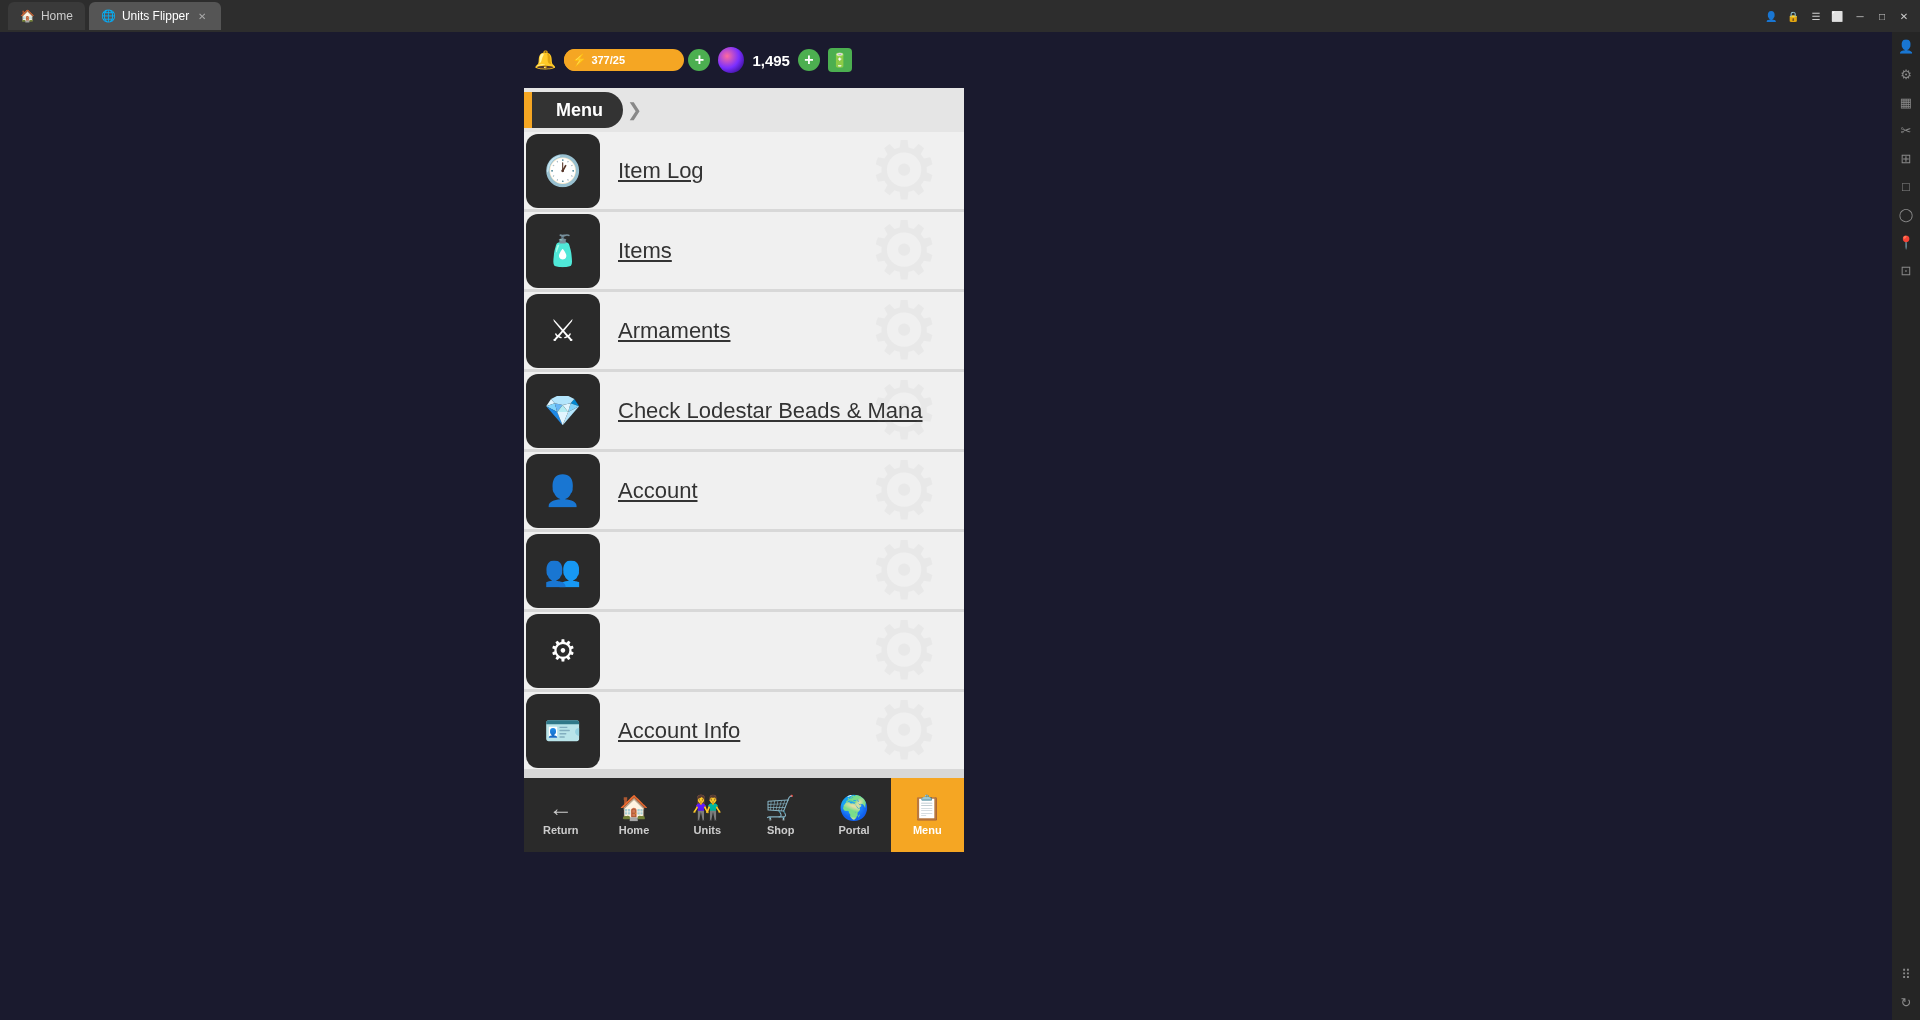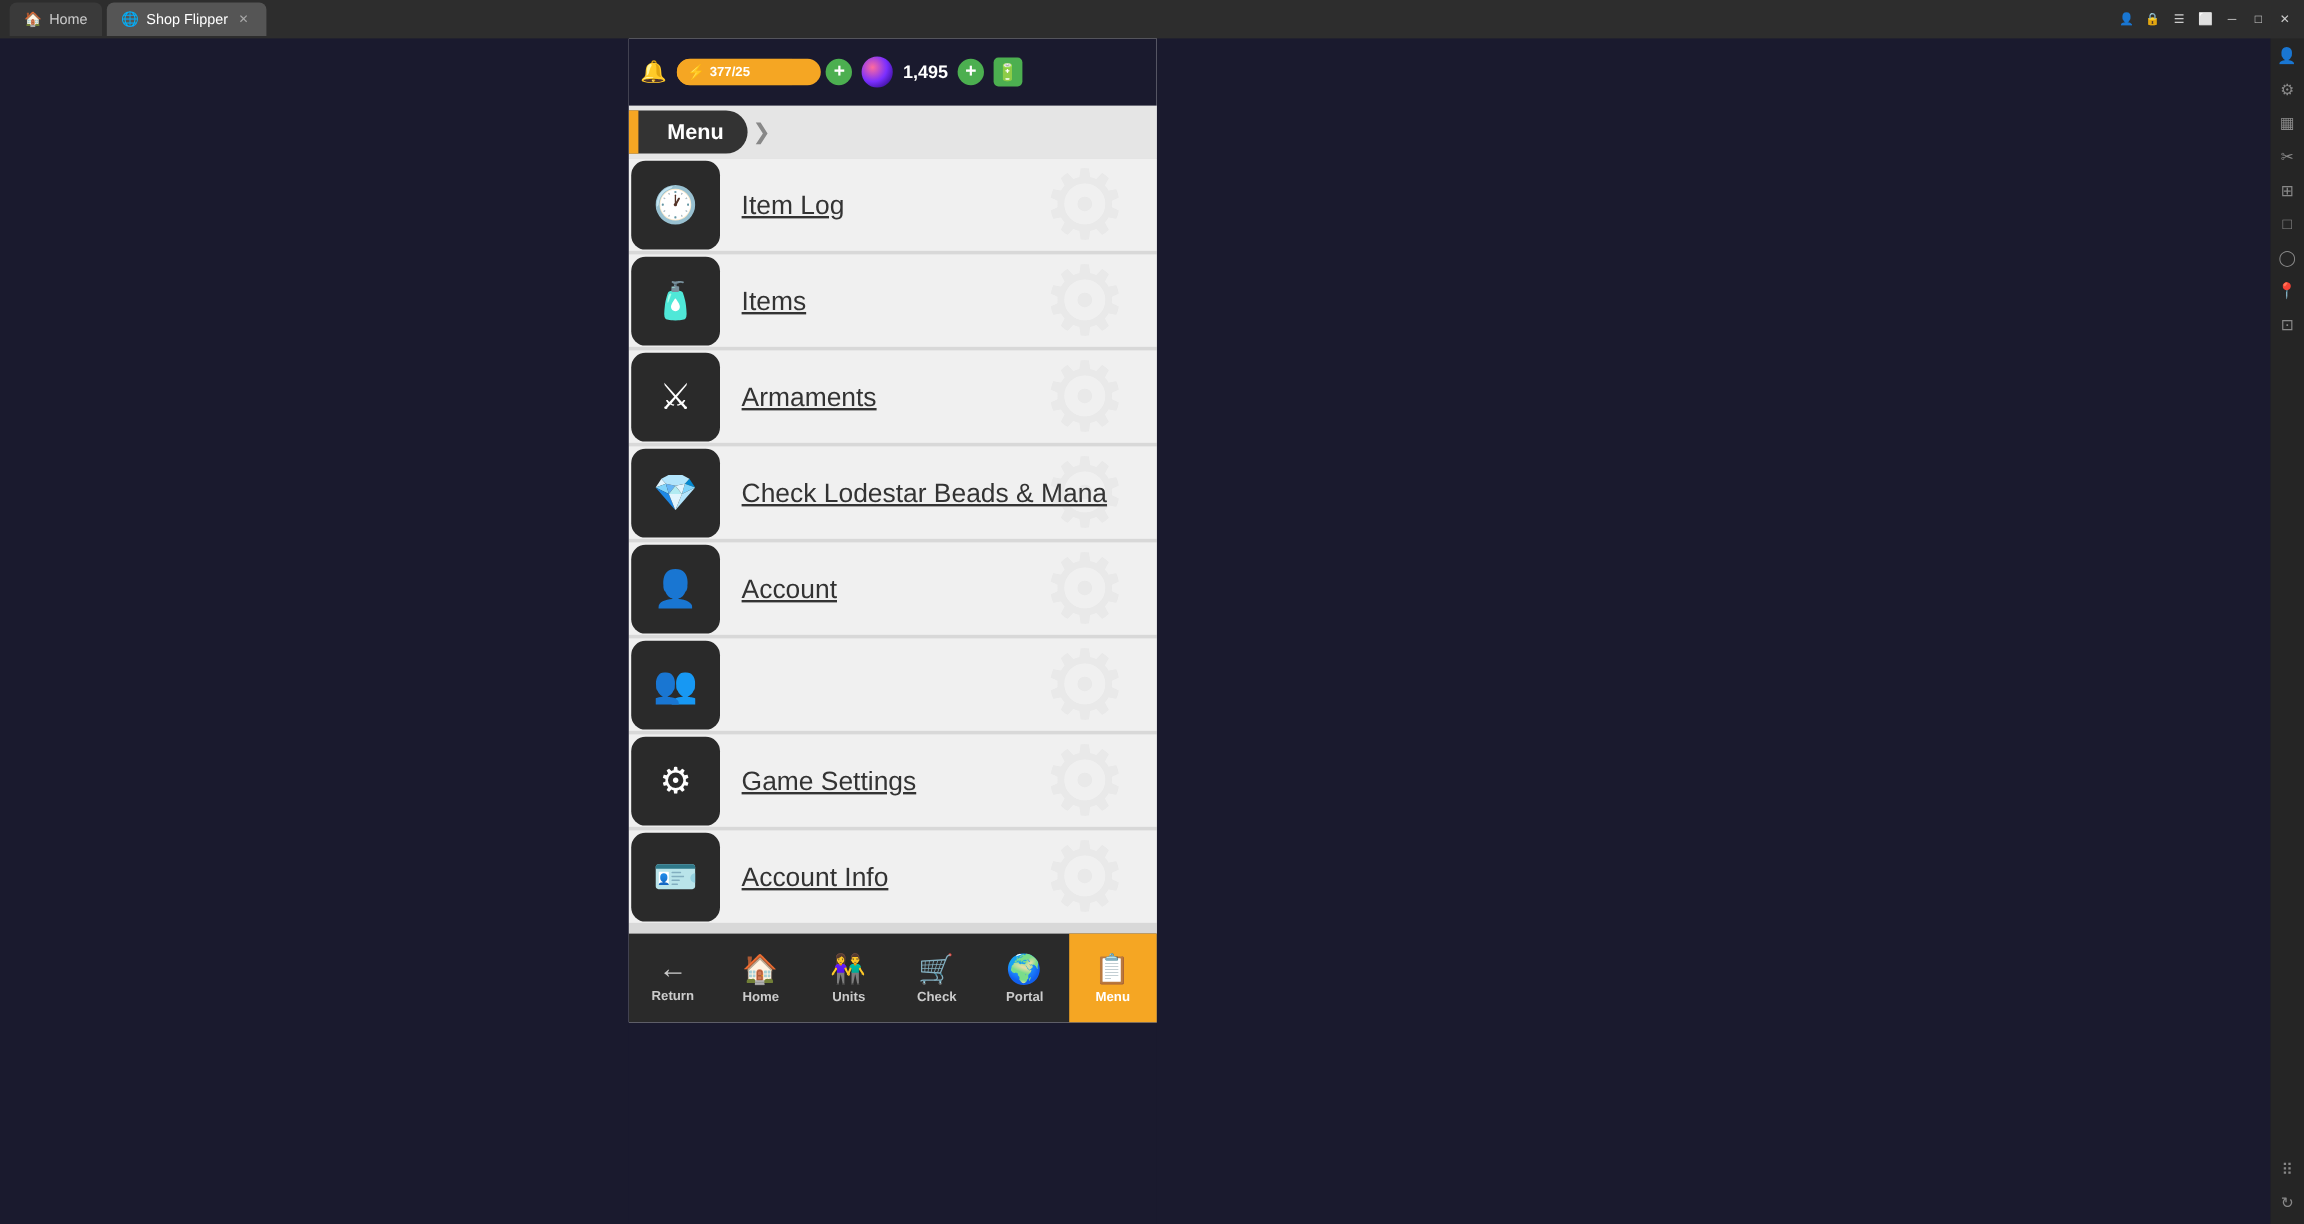--- a/index.html
+++ b/index.html
@@ -376,21 +376,21 @@
 <body>
 
 <div class="browser-chrome">
   <div class="tab-bar">
     <div class="tab">
       <span>🏠</span>
       <span>Home</span>
     </div>
     <div class="tab active">
       <span>🌐</span>
-      <span>Shop Flipper</span>
+      <span>Units Flipper</span>
       <span class="tab-close">✕</span>
     </div>
   </div>
   <div class="window-controls">
     <div class="win-btn">👤</div>
     <div class="win-btn">🔒</div>
     <div class="win-btn">☰</div>
     <div class="win-btn">⬜</div>
     <div class="win-btn">─</div>
     <div class="win-btn">□</div>
@@ -491,21 +491,20 @@
       <div class="menu-item-icon-wrap">
         <span class="menu-item-icon">👥</span>
       </div>
     </div>
 
     <div class="menu-item">
       <div class="menu-item-gear-pattern">⚙</div>
       <div class="menu-item-icon-wrap">
         <span class="menu-item-icon">⚙</span>
       </div>
-      <span class="menu-item-label">Game Settings</span>
     </div>
 
     <div class="menu-item">
       <div class="menu-item-gear-pattern">⚙</div>
       <div class="menu-item-icon-wrap">
         <span class="menu-item-icon">🪪</span>
       </div>
       <span class="menu-item-label">Account Info</span>
     </div>
 
@@ -523,21 +522,21 @@
       <span class="nav-label">Home</span>
     </div>
 
     <div class="nav-item">
       <span class="nav-icon">👫</span>
       <span class="nav-label">Units</span>
     </div>
 
     <div class="nav-item">
       <span class="nav-icon">🛒</span>
-      <span class="nav-label">Check</span>
+      <span class="nav-label">Shop</span>
     </div>
 
     <div class="nav-item">
       <span class="nav-icon">🌍</span>
       <span class="nav-label">Portal</span>
     </div>
 
     <div class="nav-item active">
       <span class="nav-icon">📋</span>
       <span class="nav-label">Menu</span>

